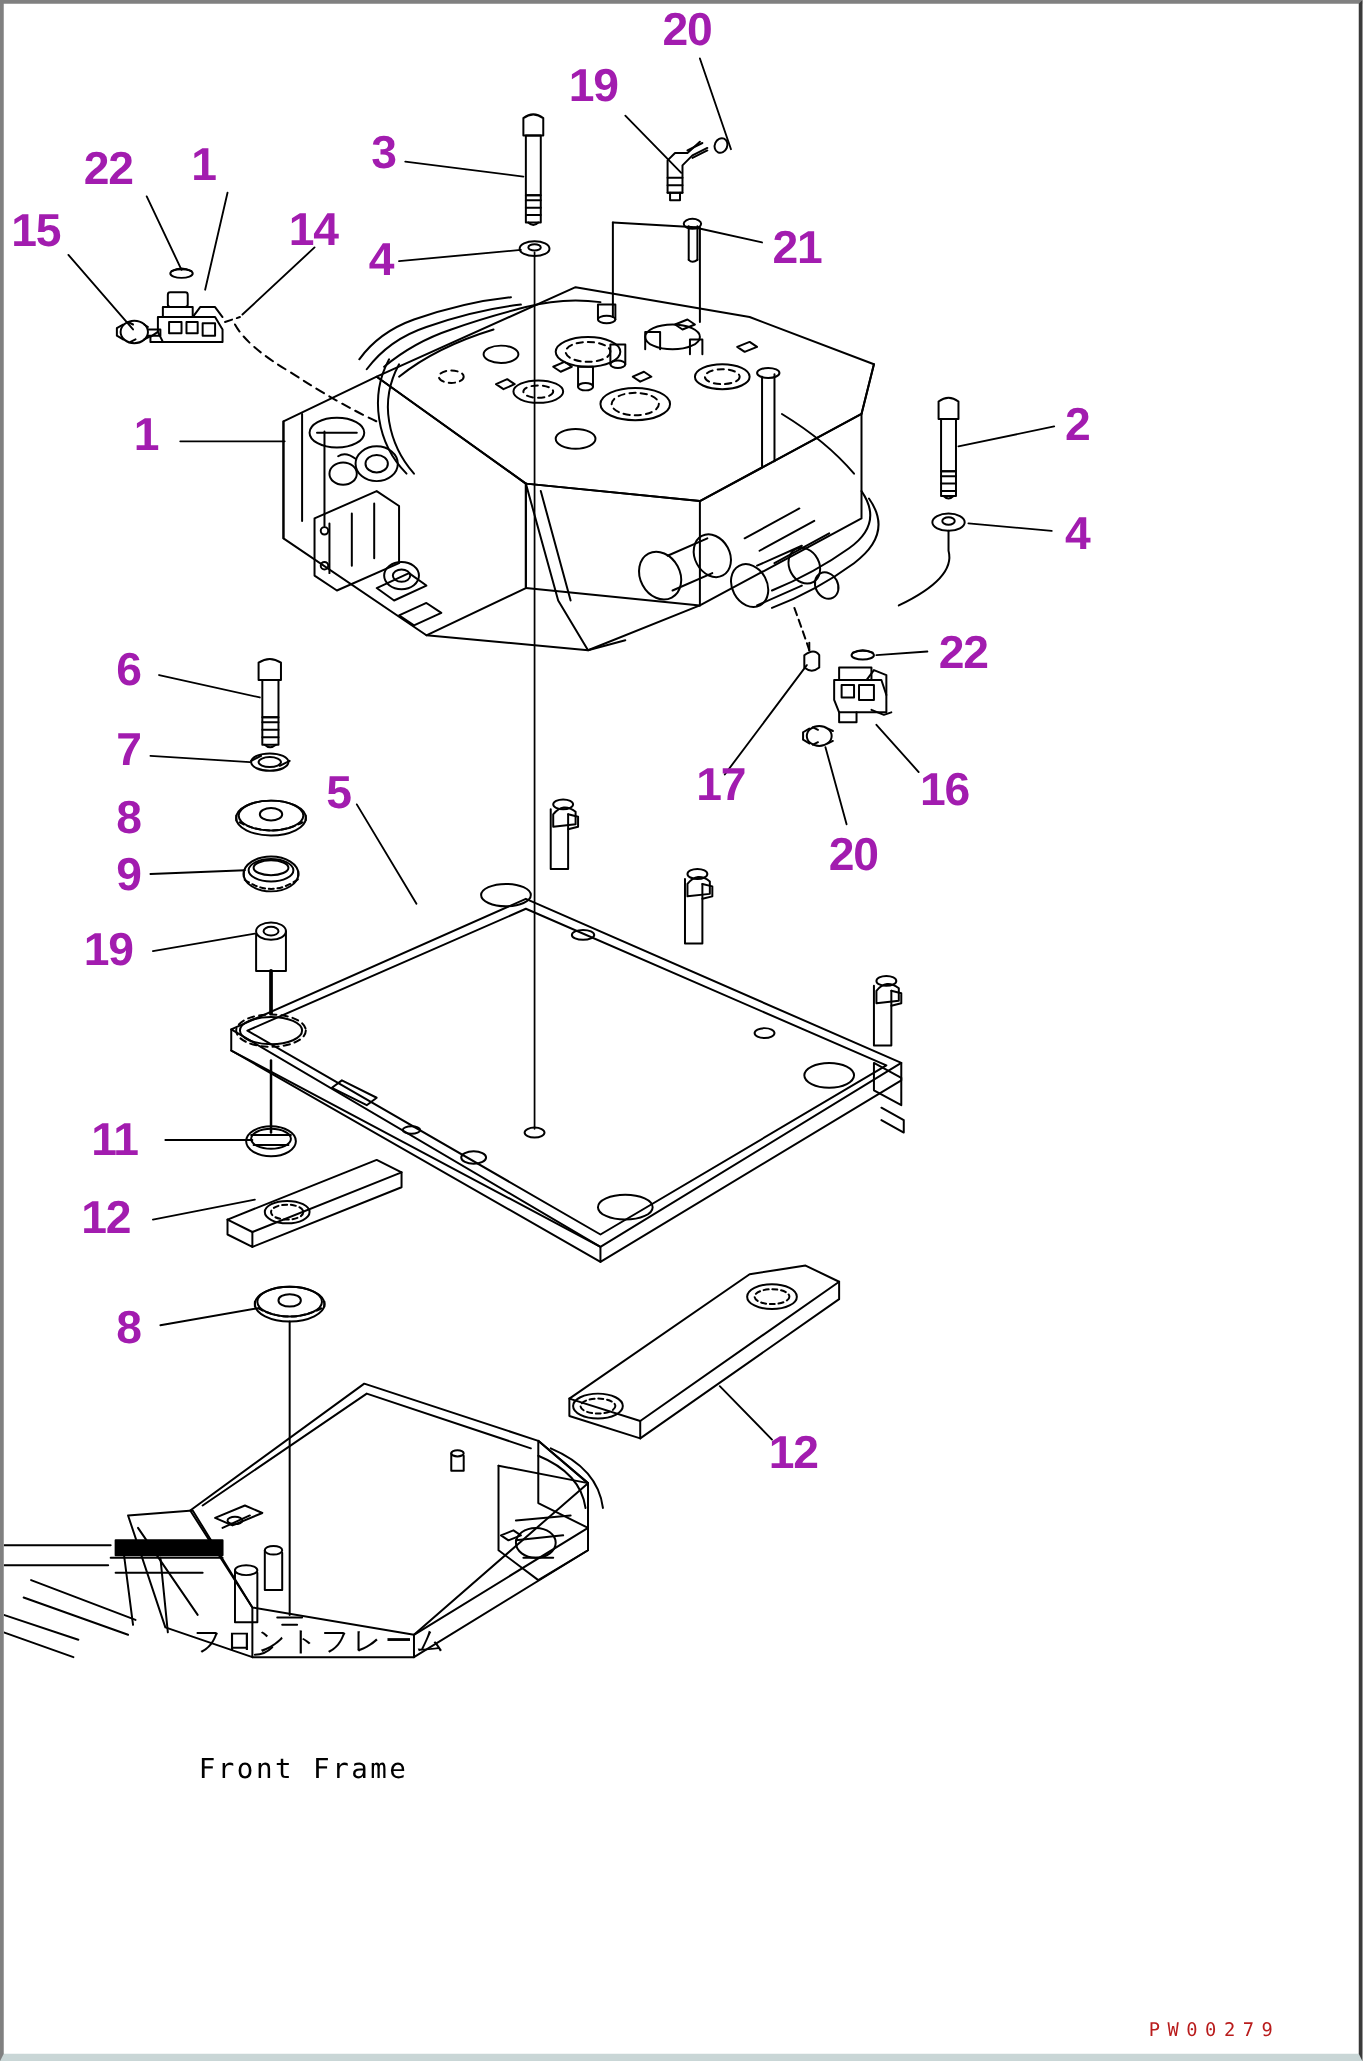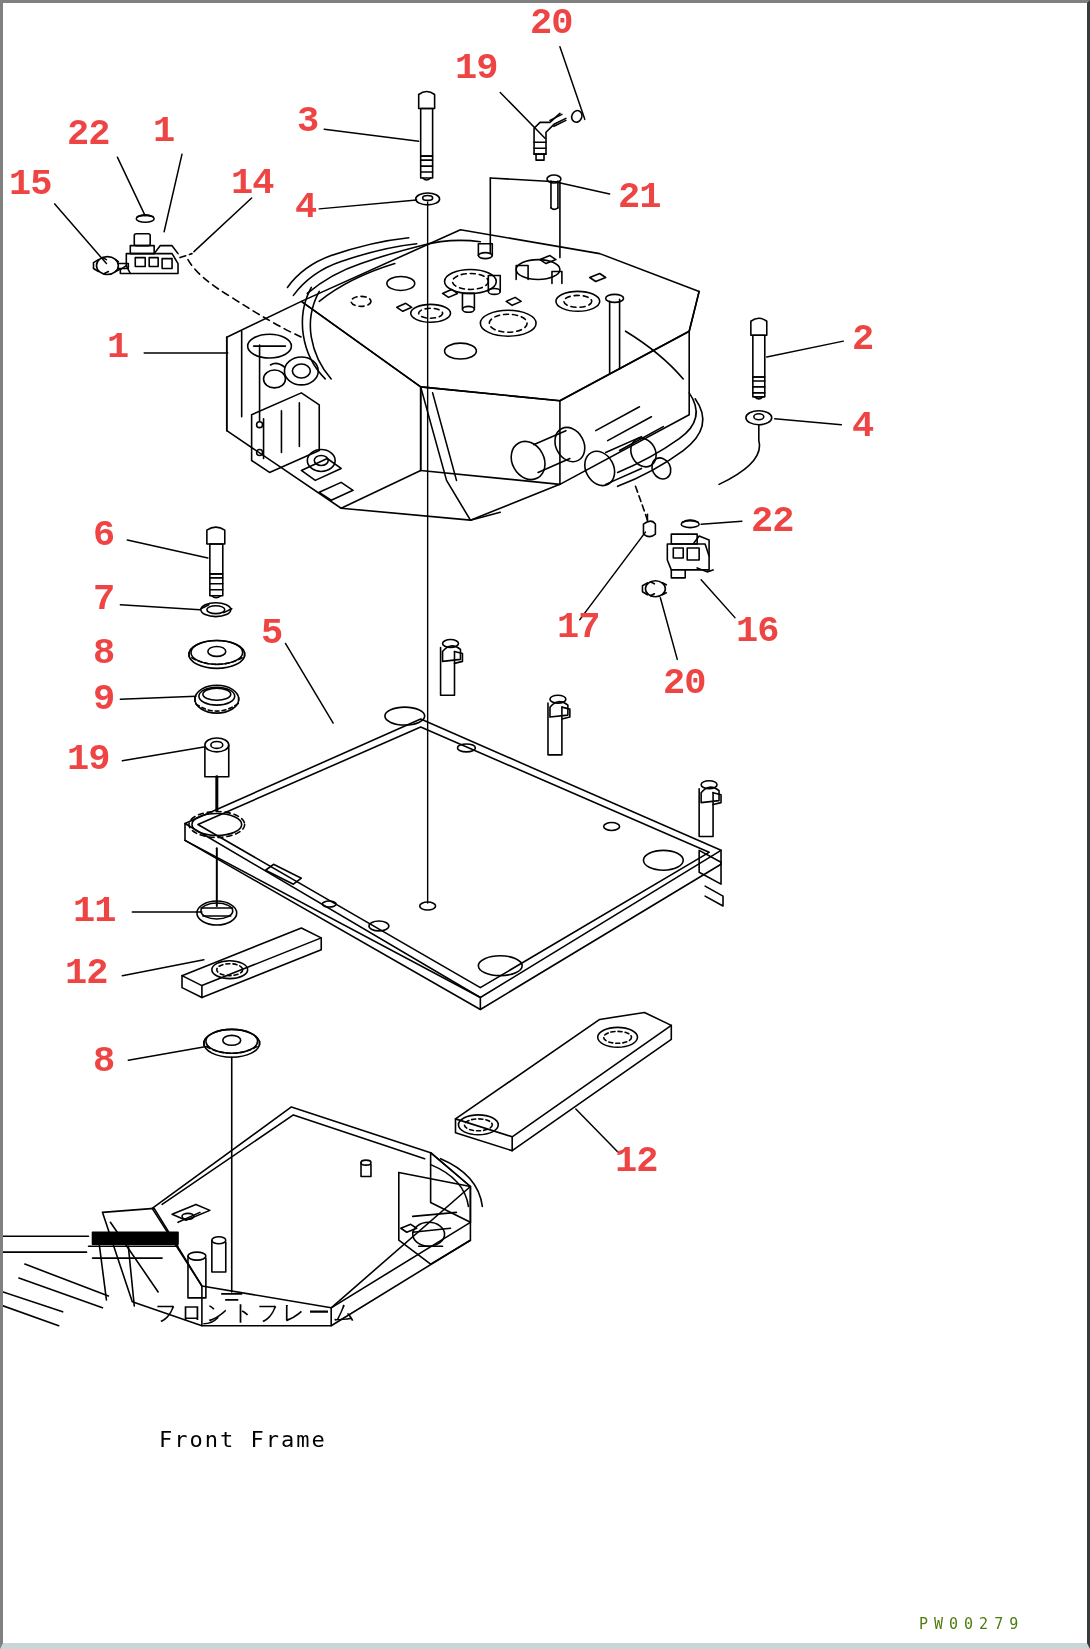--- a/index.html
+++ b/index.html
@@ -13,22 +13,22 @@
     border-left:3px solid #808080;
     border-top:3px solid #808080;
     border-right:3px solid #3a3a3a;
     border-bottom:6px solid #c9d6d6;
     box-sizing:border-box;
   }
   #artboard{position:absolute;inset:0;}
   svg.layer{position:absolute;left:0;top:0;width:100%;height:100%;}
   .callout{
     position:absolute;
-    color:#ef4444;
-    font-family:Liberation Mono, monospace;
+    color:#a21caf;
+    font-family:Liberation Sans, sans-serif;
     font-weight:bold;
     font-size:37px;
     line-height:1;
     letter-spacing:-1px;
     white-space:nowrap;
     user-select:none;
   }
   .jp-label{
     position:absolute;
     color:#000000;
@@ -37,25 +37,24 @@
     letter-spacing:3px;
     white-space:nowrap;
   }
   .en-label{
     position:absolute;
     color:#000000;
     font-family:"DejaVu Sans Mono", monospace;
     font-size:22px;
     letter-spacing:2px;
     white-space:nowrap;
-    margin-top:24px;
   }
   .docref{
     position:absolute;
-    color:#4d7c0f;
+    color:#b91c1c;
     font-family:"DejaVu Sans Mono", monospace;
     font-size:15px;
     letter-spacing:6px;
     white-space:nowrap;
   }
 </style>
 </head>
 <body>
 
 <div id="page">

